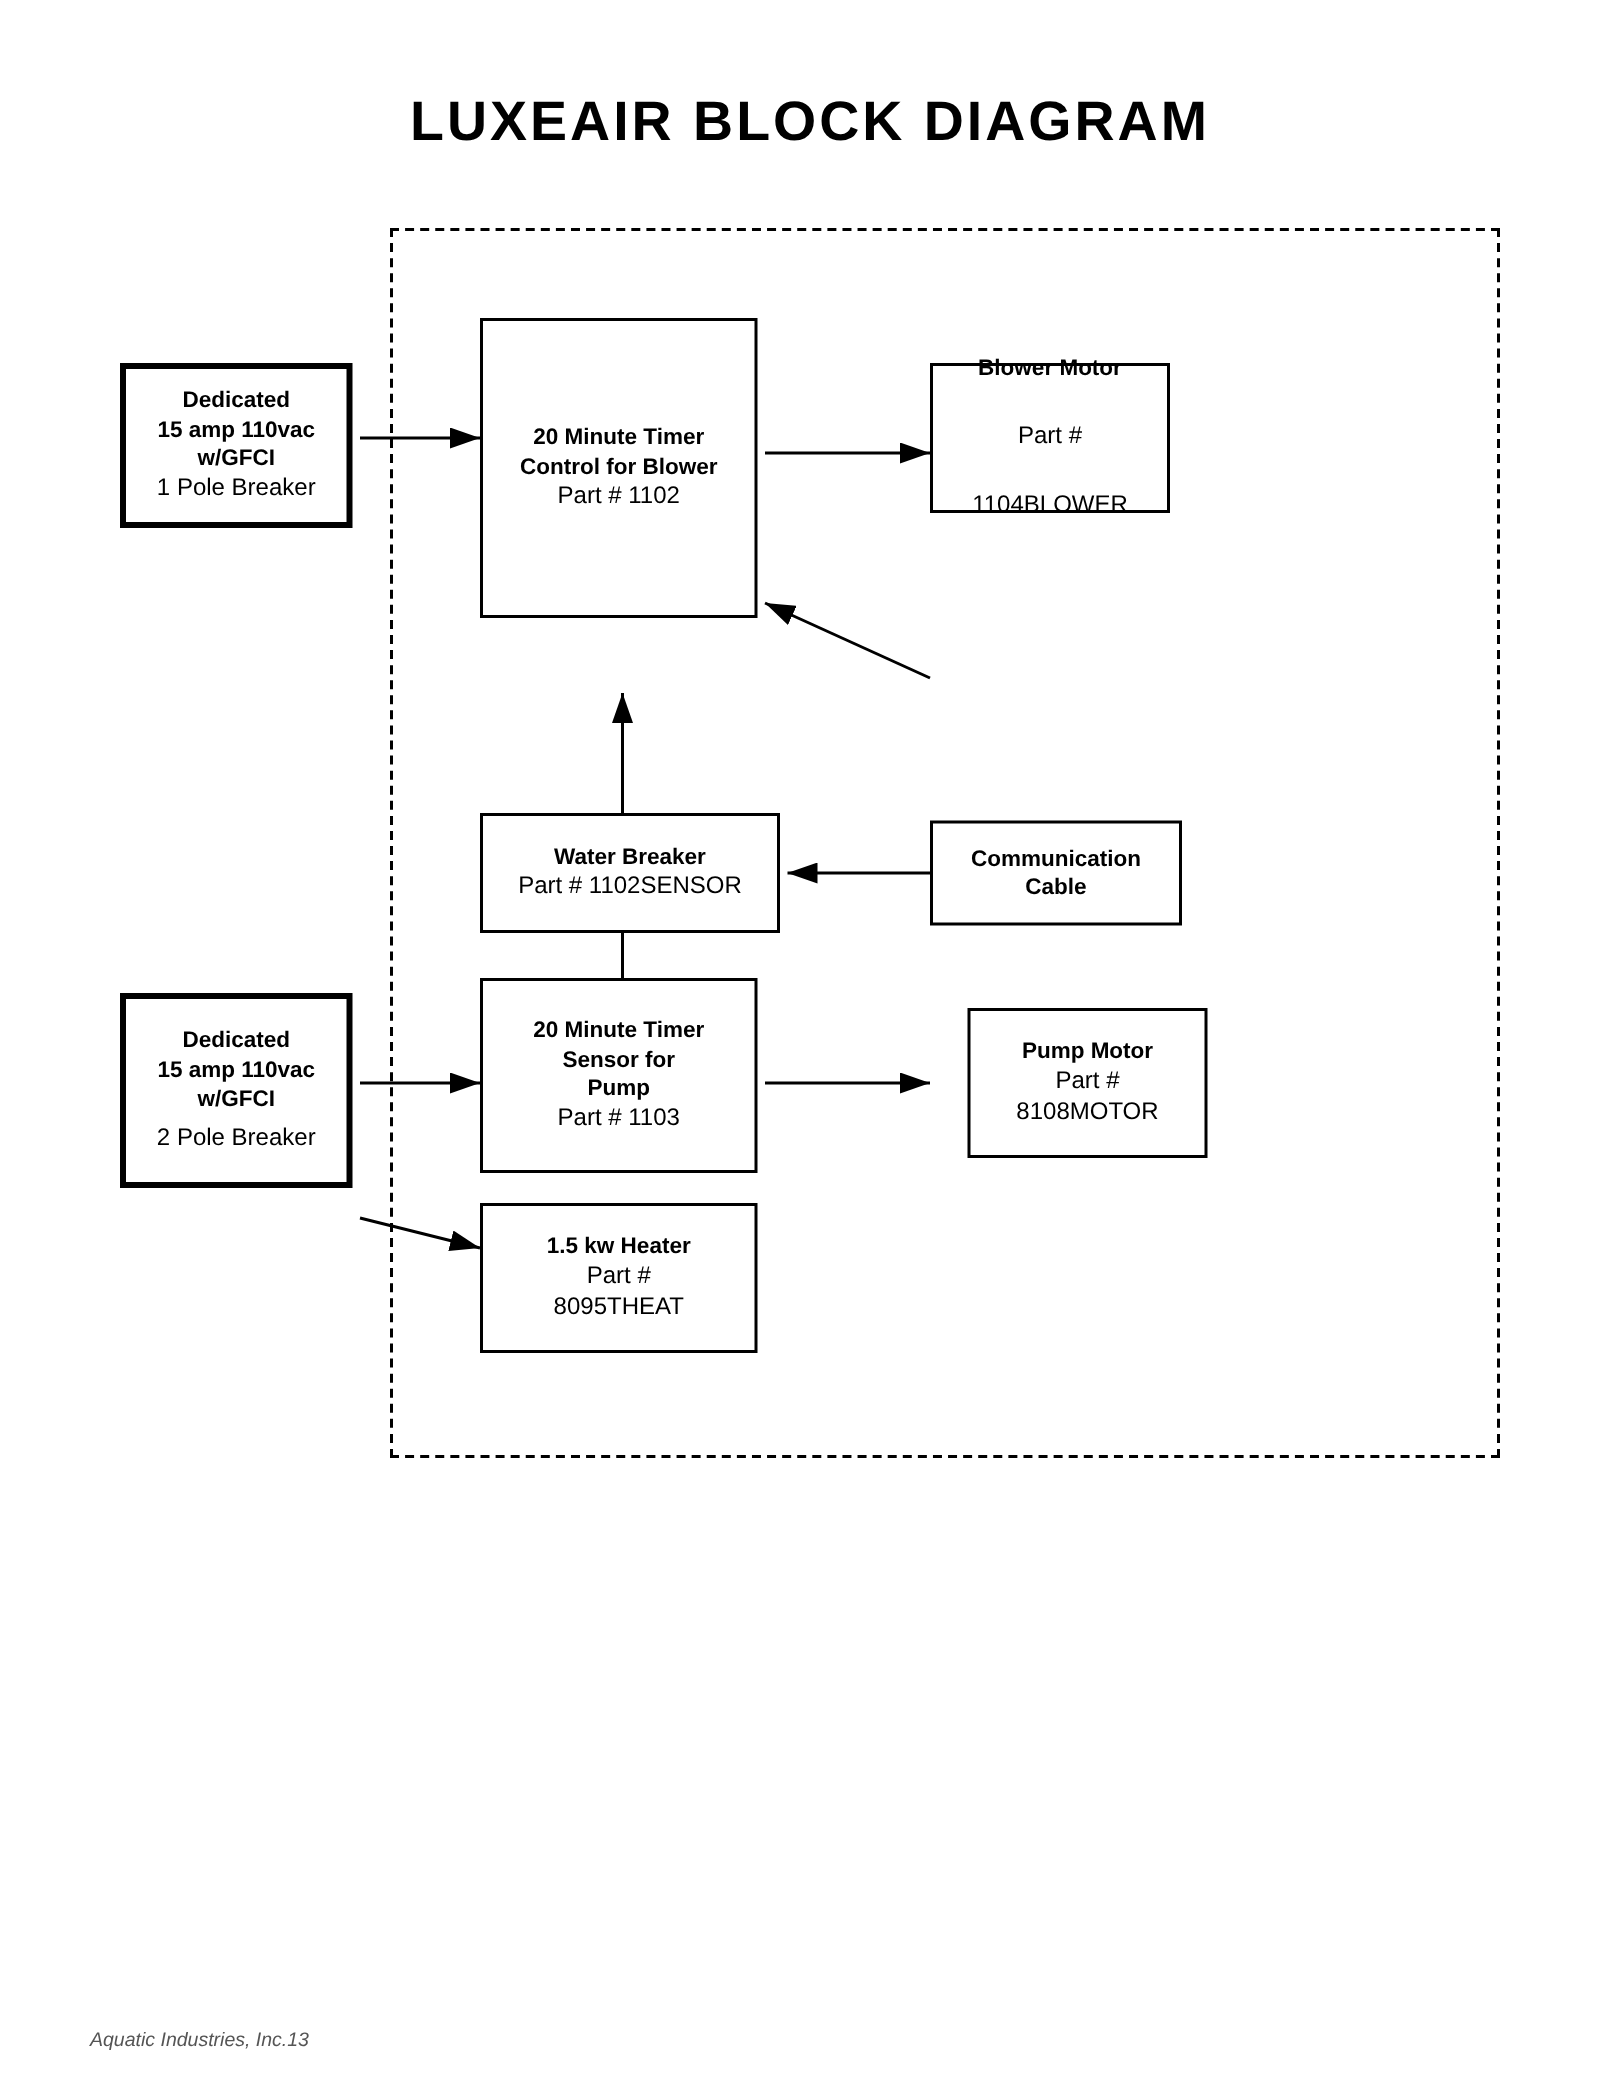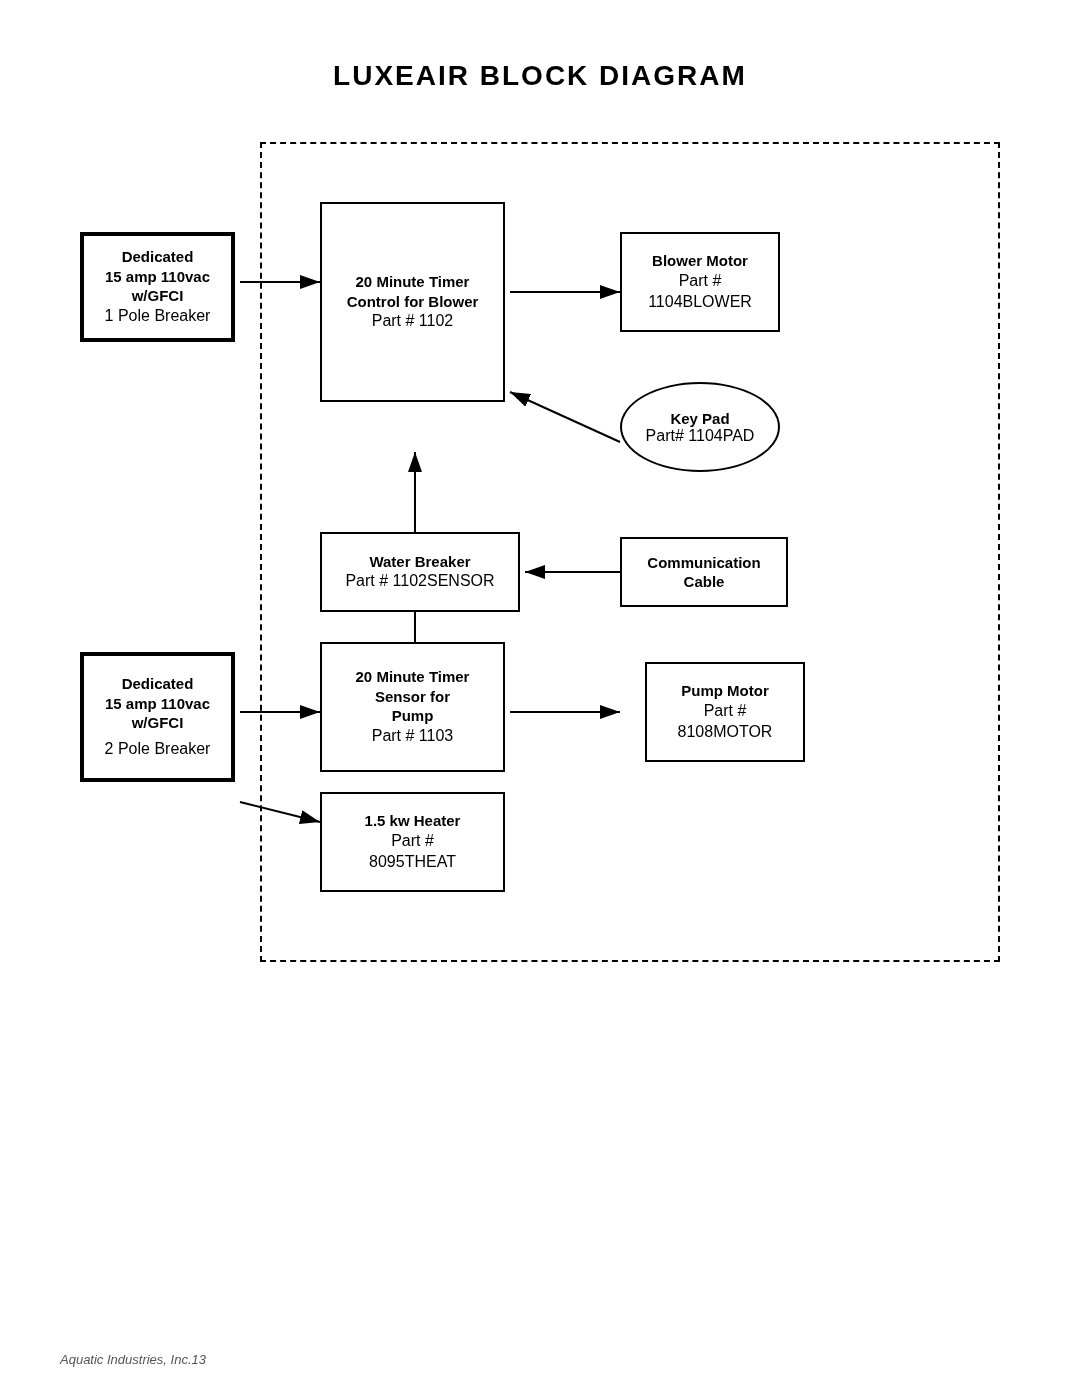--- a/index.html
+++ b/index.html
@@ -13,21 +13,21 @@
 
     .page {
       width: 1080px;
       min-height: 1397px;
       padding: 40px 60px;
       position: relative;
     }
 
     .page-title {
       text-align: center;
-      font-size: 28px;
+      font-size: 37px;
       font-weight: bold;
       letter-spacing: 2px;
       margin-bottom: 50px;
       margin-top: 20px;
     }
 
     .diagram-area {
       position: relative;
       width: 920px;
       margin: 0 auto;
@@ -154,30 +154,26 @@
       <span class="block-title">w/GFCI</span>
       <span class="block-sub">1 Pole Breaker</span>
     </div>
 
     <div class="block" style="left:240px; top:60px; width:185px; height:200px;">
       <span class="block-title">20 Minute Timer</span>
       <span class="block-title">Control for Blower</span>
       <span class="block-sub">Part # 1102</span>
     </div>
 
-    <div class="block" style="left:540px; top:90px; width:160px; height:100px;">
+    <div class="block" style="left:540px; top:90px; width:160px; height:100px;gap:25px;">
       <span class="block-title">Blower Motor</span>
       <span class="block-sub">Part #</span>
       <span class="block-sub">1104BLOWER</span>
     </div>
 
-    <div class="ellipse" style="left:540px; top:240px; width:160px; height:90px;">
-      <span class="block-title">Key Pad</span>
-      <span class="block-sub">Part# 1104PAD</span>
-    </div>
 
     <div class="block" style="left:240px; top:390px; width:200px; height:80px;">
       <span class="block-title">Water Breaker</span>
       <span class="block-sub">Part # 1102SENSOR</span>
     </div>
 
     <div class="block" style="left:540px; top:395px; width:168px; height:70px;">
       <span class="block-title">Communication Cable</span>
     </div>
 

